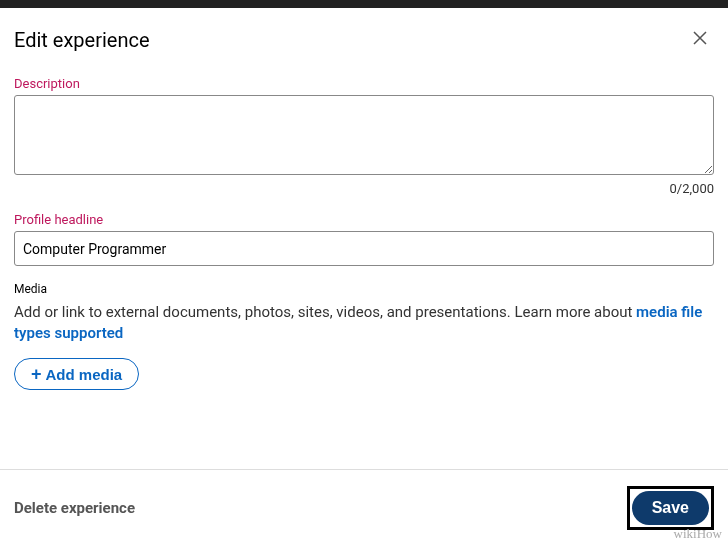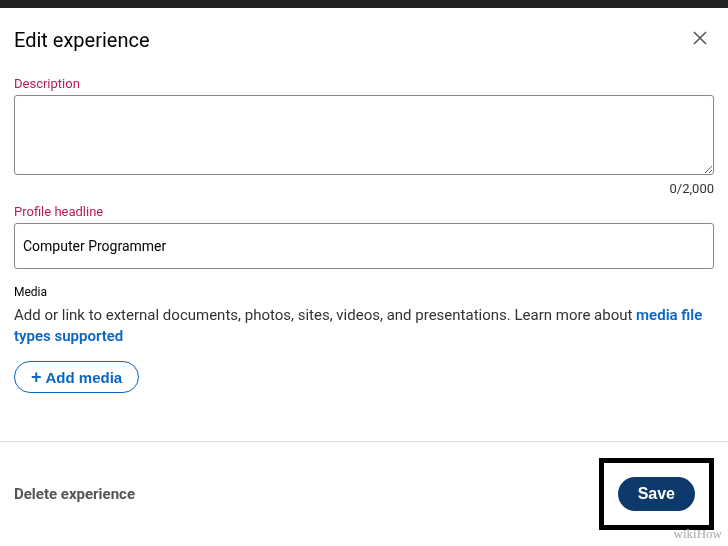--- a/index.html
+++ b/index.html
@@ -52,30 +52,30 @@
       font-size: 14px;
       resize: both;
     }
     .char-count {
       text-align: right;
       font-size: 13px;
       color: #333;
       margin-top: 2px;
     }
     .section {
-      margin-top: 8px;
+      margin-top: 16px;
     }
     .headline-input {
       width: 100%;
       border: 1px solid #888;
       border-radius: 3px;
       padding: 6px 8px;
       font-family: inherit;
       font-size: 14px;
-      height: 46px;
+      height: 35px;
     }
     .helper {
       font-size: 13px;
       color: #888;
       margin-top: 4px;
     }
     .media-heading {
       font-size: 12px;
       font-weight: 400;
       color: #000;
@@ -122,22 +122,22 @@
       align-items: center;
       background: #fff;
     }
     .delete-link {
       font-size: 15px;
       color: #555;
       cursor: pointer;
       font-weight: bold;
     }
     .save-wrap {
-      border: 5px solid #000000;
-      padding: 14px;
+      border: 3px solid #000000;
+      padding: 2px;
       display: inline-block;
     }
     .save-btn {
       background: #0e3a6b;
       color: #fff;
       border: none;
       font-size: 16px;
       font-weight: 600;
       padding: 8px 20px;
       border-radius: 18px;

